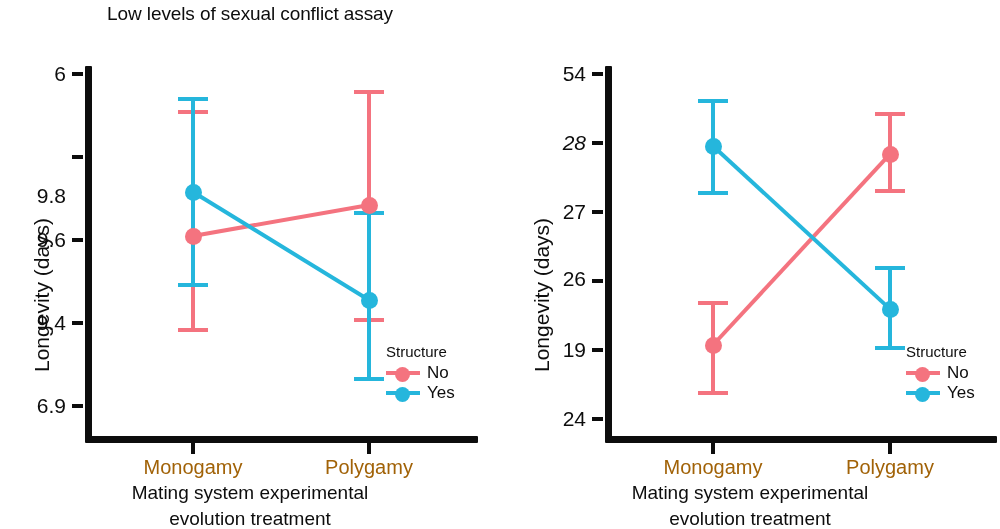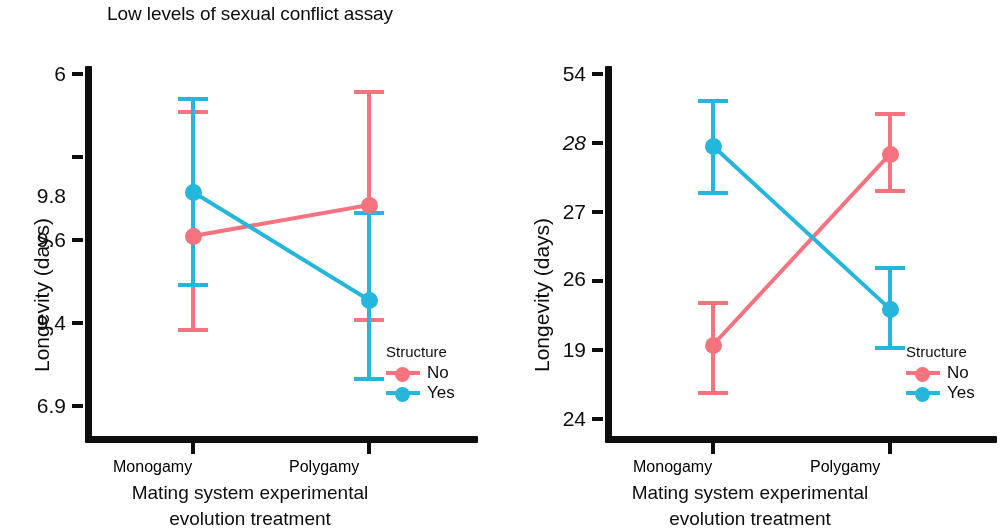--- a/index.html
+++ b/index.html
@@ -44,22 +44,22 @@
   .axis-h{position:absolute;background:#0d0d0d;height:7px;border-radius:1px;}
 
   .tick-y{position:absolute;background:#0d0d0d;height:4px;width:11px;}
   .tick-x{position:absolute;background:#0d0d0d;width:4px;height:11px;}
 
   .ytick-label{
     position:absolute;text-align:right;font-size:21px;line-height:21px;
     color:#0d0d0d;white-space:nowrap;
   }
   .xtick-label{
-    position:absolute;font-size:16px;line-height:22px;
-    color:#000000;white-space:nowrap;width:160px;
+    position:absolute;text-align:center;font-size:20px;line-height:22px;
+    color:#a16207;white-space:nowrap;width:160px;
   }
 
   
   .plot{position:absolute;left:0;top:0;width:500px;height:529px;}
   .errbar{position:absolute;width:4px;border-radius:0;}
   .errcap{position:absolute;height:4px;border-radius:0;}
   .pt{position:absolute;width:17px;height:17px;border-radius:50%;}
   .seg{position:absolute;height:4px;transform-origin:0 50%;border-radius:0;}
 
   

